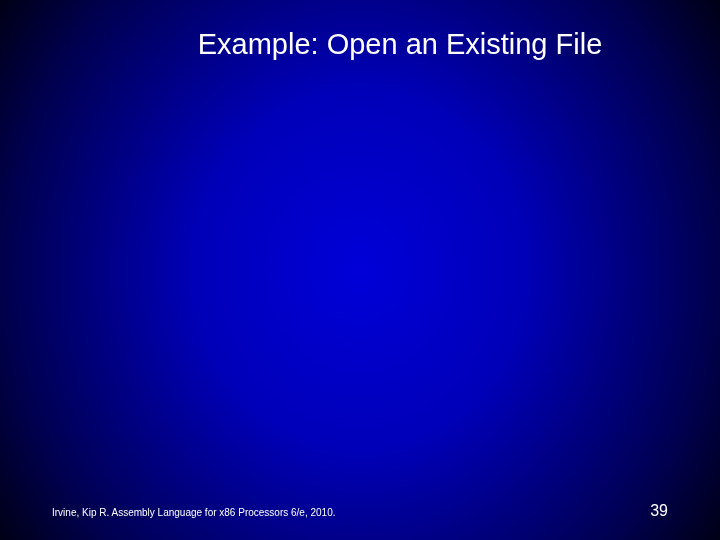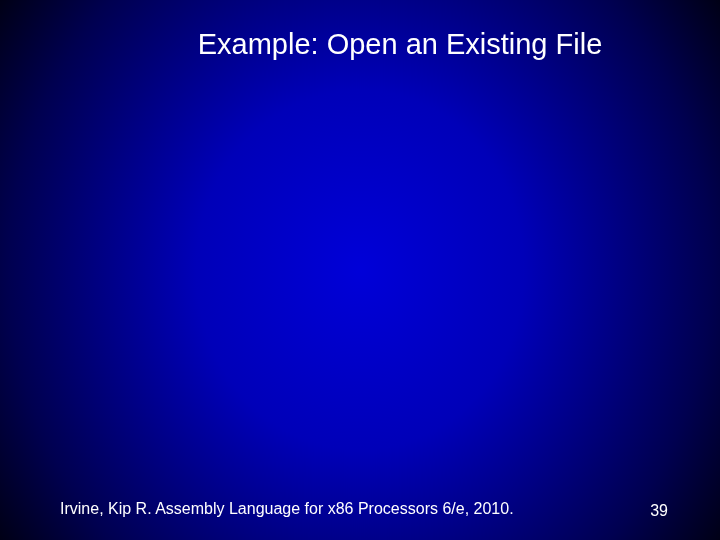--- a/index.html
+++ b/index.html
@@ -36,22 +36,22 @@
     font-family: "Courier New", Courier, monospace;
     font-size: 16px;
     line-height: 20px;
     white-space: pre;
     font-weight: bold;
     color: #ffff00;
   }
   .footer {
     position: absolute;
     bottom: 22px;
-    left: 60px;
-    font-size: 16px;
+    left: 52px;
+    font-size: 10px;
     color: #ffffff;
   }
   .page-number {
     position: absolute;
     bottom: 20px;
     right: 52px;
     font-size: 16px;
     color: #ffffff;
   }
 </style>

